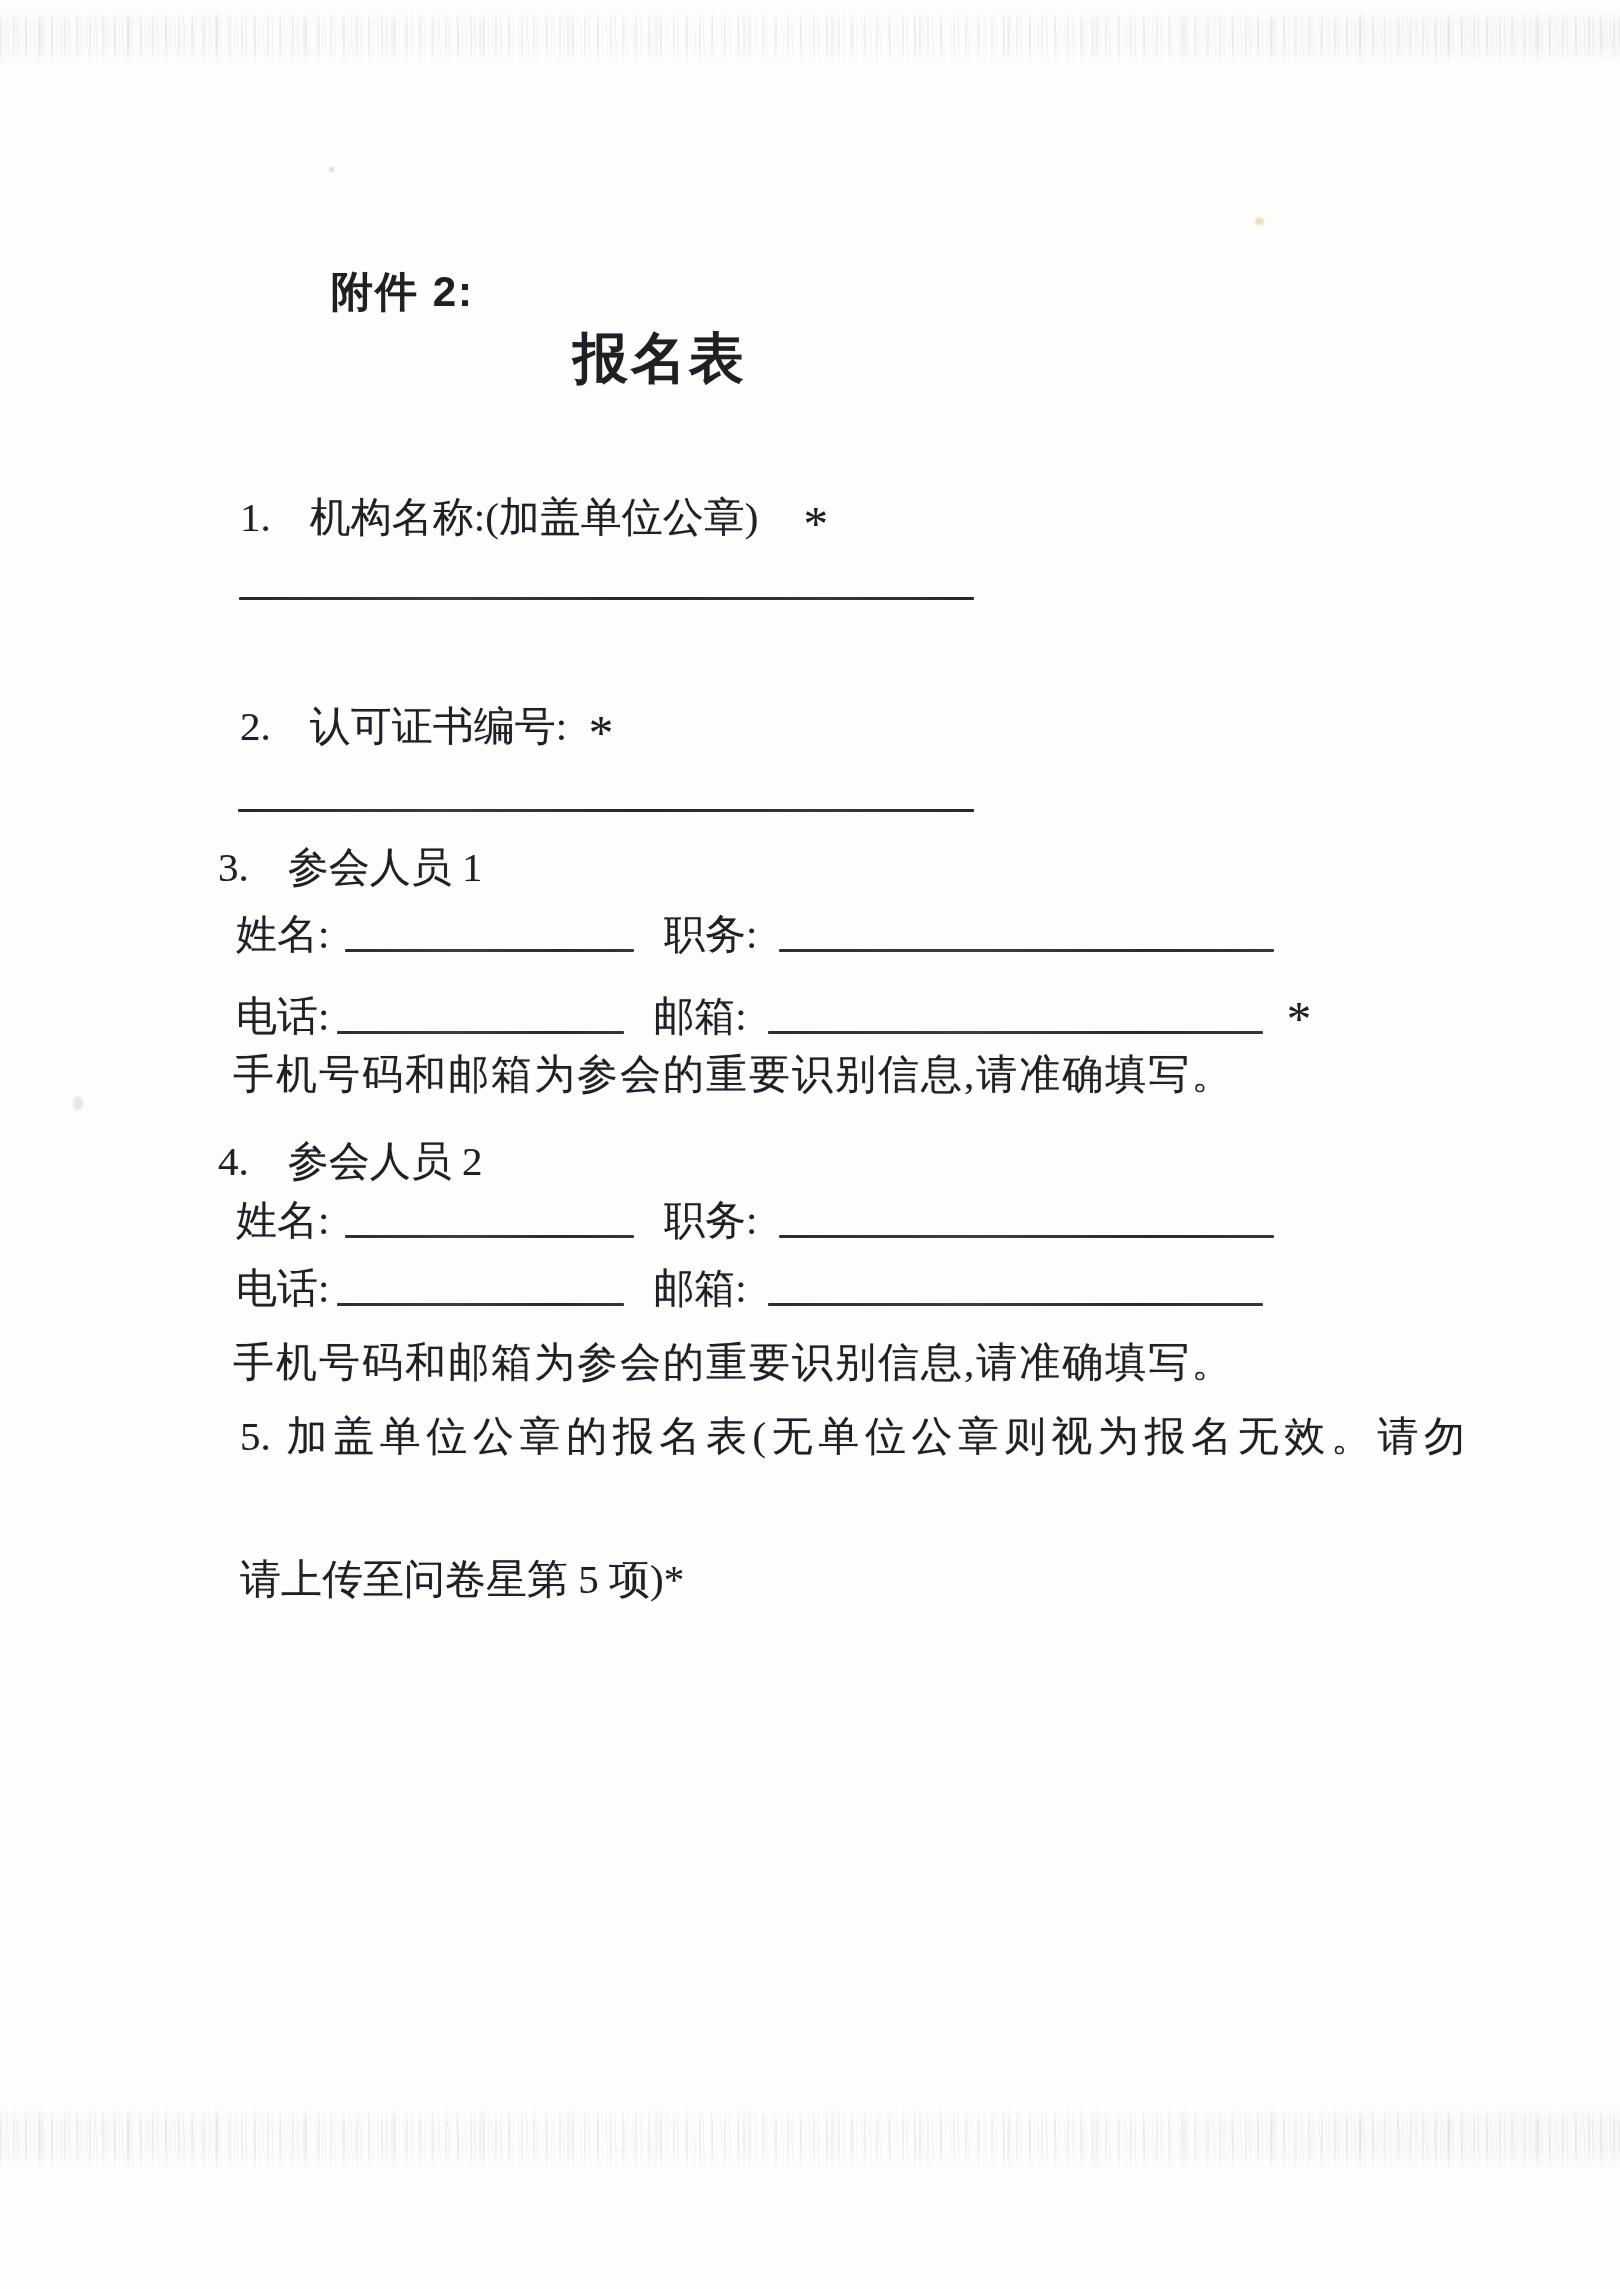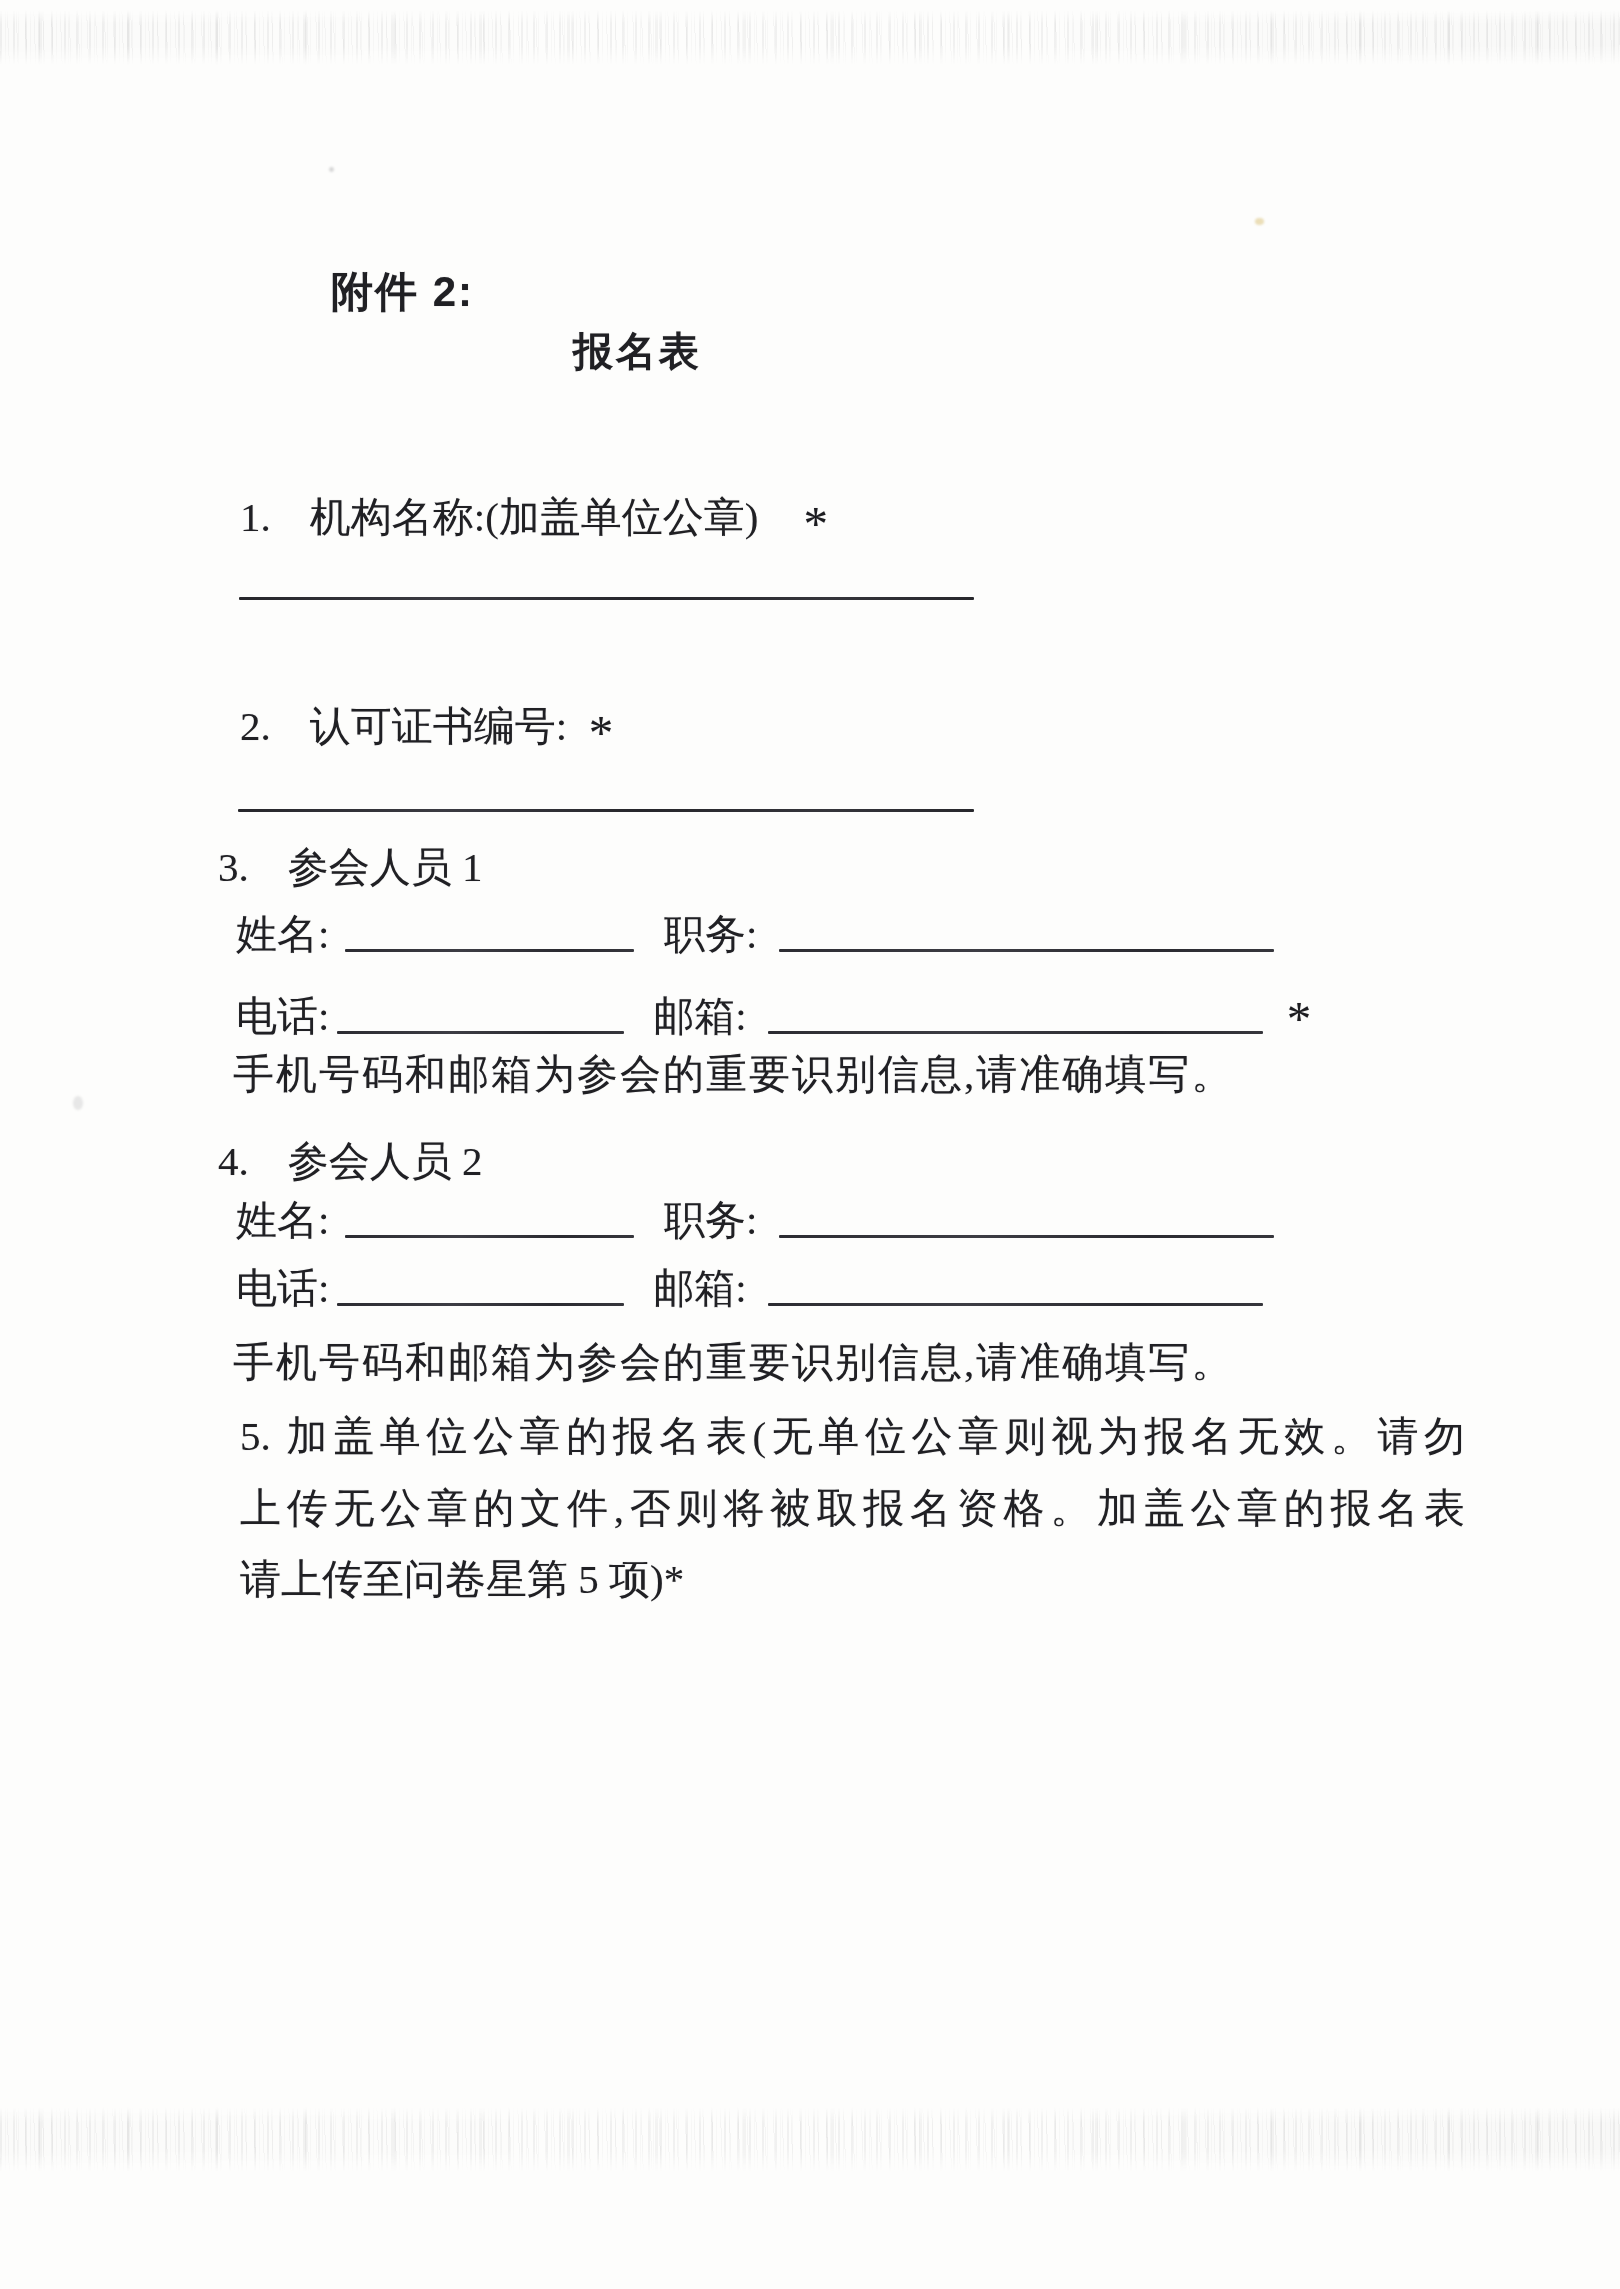--- a/index.html
+++ b/index.html
@@ -120,21 +120,21 @@
 <div class="page">
 
   <div class="noise noise-top"></div>
   <div class="noise noise-bottom"></div>
   <div class="speck speck-yellow"></div>
   <div class="speck speck-gray1"></div>
   <div class="speck speck-gray2"></div>
 
   <div class="txt heiti" style="left:331px; top:271px; font-size:42px; letter-spacing:2px;">附件 2:</div>
 
-  <div class="txt heiti" style="left:573px; top:331px; font-size:40px; letter-spacing:2.9px;">报名表</div>
+  <div class="txt heiti" style="left:573px; top:331px; font-size:55px; letter-spacing:2.9px;">报名表</div>
 
 
   <div class="item-row" style="left:240px; top:489px;">
     <span class="item-num">1.</span>
     <span>机构名称:(加盖单位公章)</span>
     <span class="req">*</span>
   </div>
   <div class="blank-line" style="left:239px; top:597px; width:735px;"></div>
 
   <div class="item-row" style="left:240px; top:698px;">
@@ -181,17 +181,16 @@
   <div class="person-row" style="left:236px; top:1268px;">
     <span>电话:</span>
     <span class="fill-line fl-phone"></span>
     <span class="lbl-email">邮箱:</span>
     <span class="fill-line fl-email"></span>
   </div>
 
   <div class="txt body42 note-line" style="left:233px; top:1342px;">手机号码和邮箱为参会的重要识别信息,请准确填写。</div>
 
   <div class="para-line just" style="top:1412px;">5. 加盖单位公章的报名表(无单位公章则视为报名无效。请勿</div>
-  <div class="para-line just" style="top:1484px;">上传无公章的文件,否则将被取报名资格。加盖公章的报名表</div>
   <div class="para-line" style="top:1555px;">请上传至问卷星第 5 项)*</div>
 
 </div>
 
 
 </body></html>

